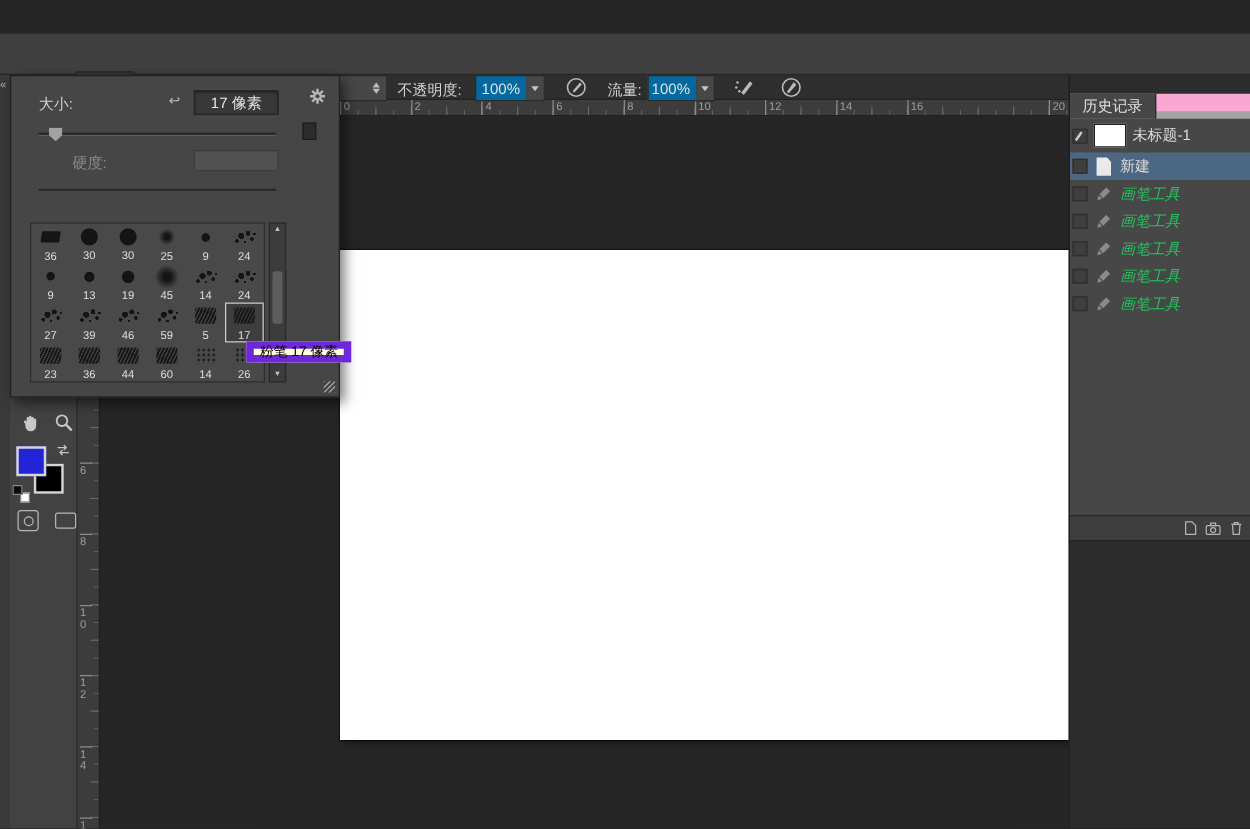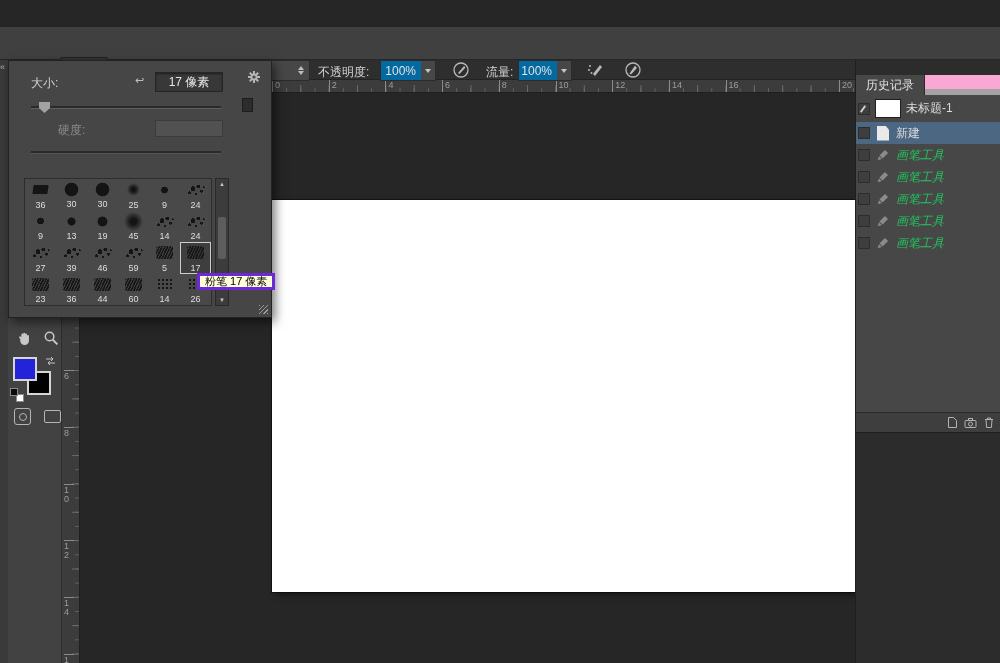--- a/index.html
+++ b/index.html
@@ -164,21 +164,21 @@
   .bscroll { position:absolute; left:206px; top:117px; width:14px; height:128px; background:#3c3c3c;
              border:1px solid #2a2a2a; }
   .sarr { position:absolute; left:0; width:12px; text-align:center; font-size:6px; color:#c5c5c5; }
   .sarr.up { top:2px; } .sarr.dn { bottom:2px; }
   .sthumb { position:absolute; left:2px; top:38px; width:8px; height:42px; background:#5d5d5d; border-radius:2px; }
   .bp-grip { position:absolute; right:3px; bottom:3px; width:9px; height:9px;
              background:repeating-linear-gradient(135deg,#9a9a9a 0 1px,transparent 1px 3px); }
 
   
   .tooltip { position:absolute; left:197px; top:273px; height:17px; background:var(--tooltip-background,#ffffdc);
-             border:3px solid #6d28d9; display:flex; align-items:center; padding:0 5px; z-index:40; }
+             border:6px solid #6d28d9; display:flex; align-items:center; padding:0 5px; z-index:40; }
   .tooltip span { font-size:11px; color:#000; white-space:nowrap; }
 </style>
 </head>
 <body>
 
 <div class="app">
 
 
   <div class="optionsbar">
     <div class="tool-preset">

